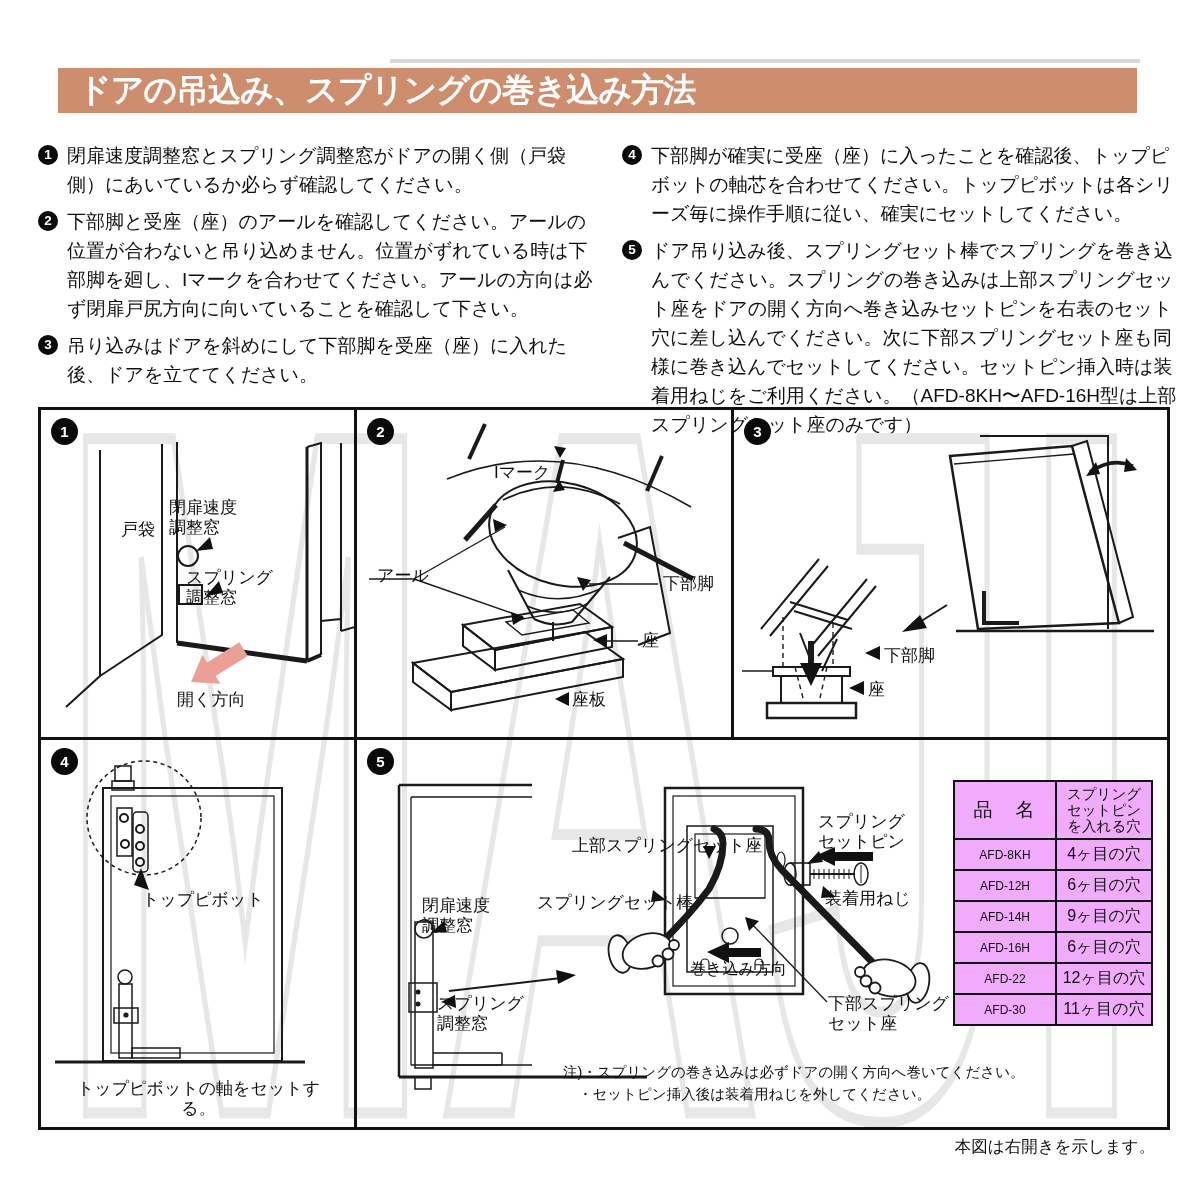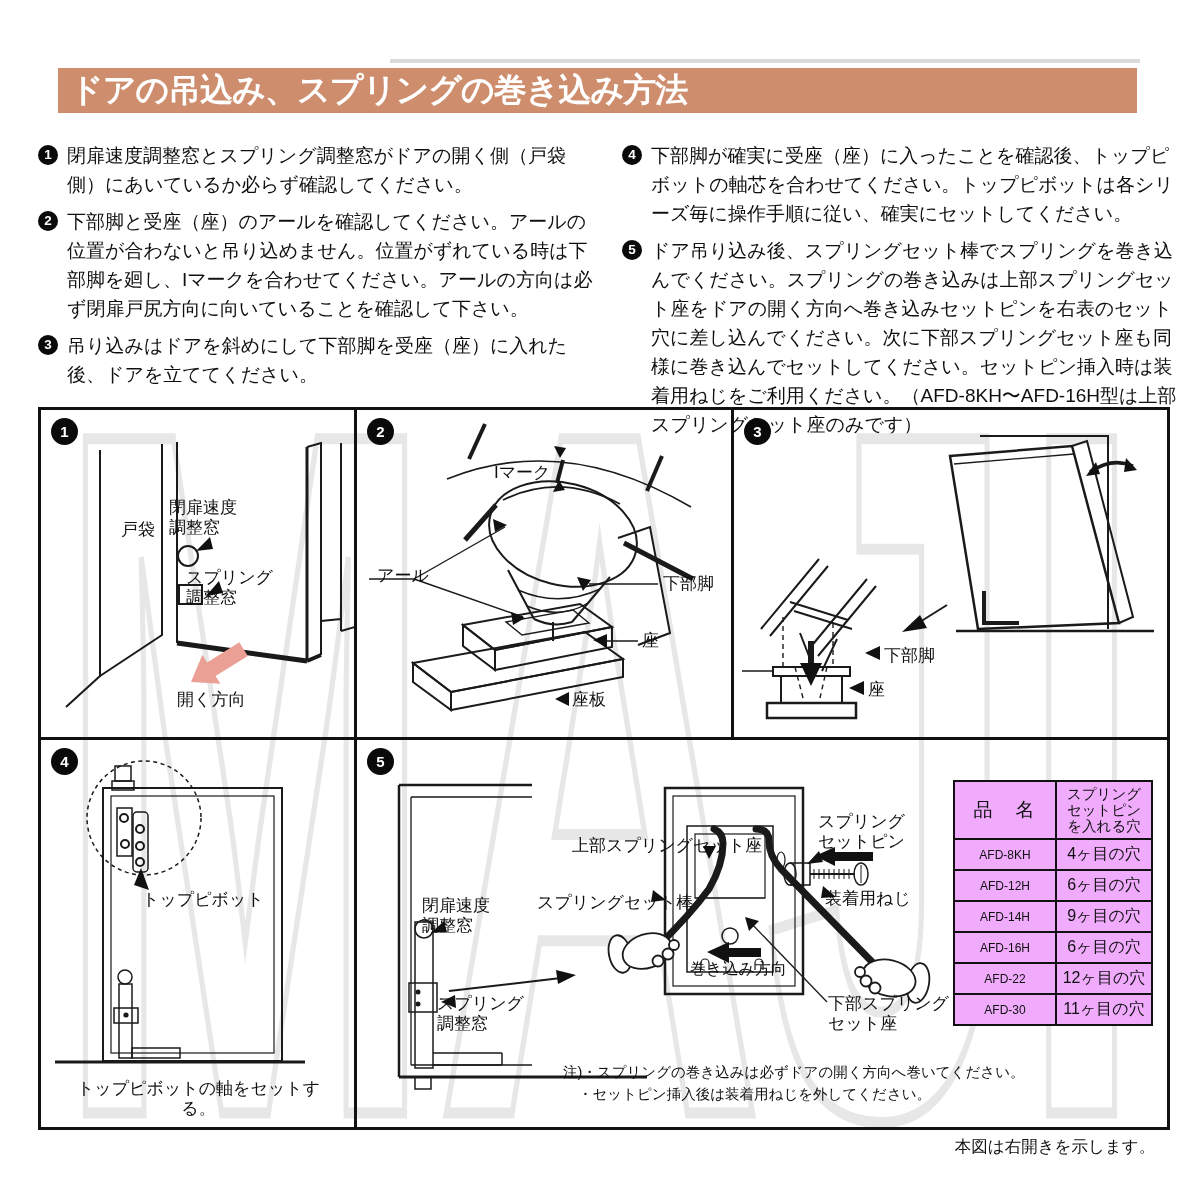--- a/index.html
+++ b/index.html
@@ -2,21 +2,21 @@
 <html><head>
 <meta charset="utf-8">
 <style>
   html,body{margin:0;padding:0;width:1200px;height:1200px;background:#fff;
     font-family:"Liberation Sans","DejaVu Sans",sans-serif;color:#0f0f0f;overflow:hidden;}
   .abs{position:absolute;}
   
   .top-rule{left:390px;top:59px;width:750px;height:4px;background:#dadada;}
   
   .title-bar{left:58px;top:68px;width:1079px;height:45px;background:#ce8e6e;display:flex;align-items:center;}
-  .title-bar span{color:#fff;font-weight:bold;font-size:33px;letter-spacing:-1px;padding-left:12px;white-space:nowrap;}
+  .title-bar span{color:#fff;font-weight:bold;font-size:33px;letter-spacing:-1px;padding-left:20px;white-space:nowrap;}
   
   .col{width:556px;}
   .col-left{left:38px;top:141px;}
   .col-right{left:622px;top:141px;}
   .instr{display:flex;gap:9px;margin-bottom:8px;}
   .bullet{flex:0 0 auto;width:20px;height:20px;border-radius:50%;background:#0a0a0a;color:#fff;
     font-size:13.5px;font-weight:bold;text-align:center;line-height:20px;margin-top:4px;}
   .instr-text{font-size:19px;line-height:29px;}
   
   .watermark{left:0;top:395px;width:1200px;height:740px;pointer-events:none;}

